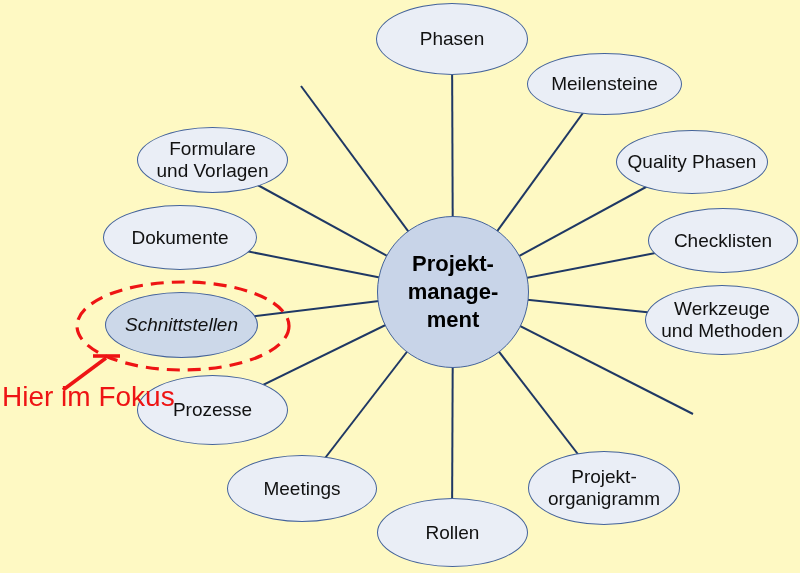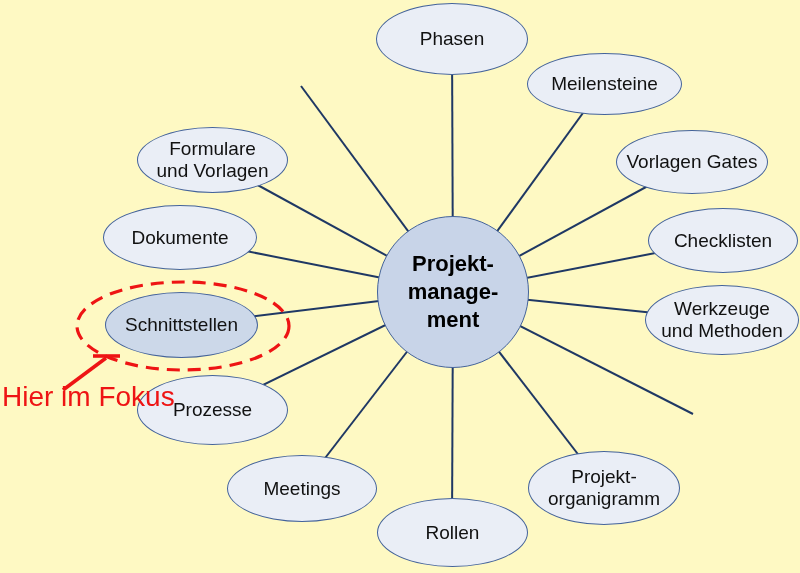--- a/index.html
+++ b/index.html
@@ -24,21 +24,21 @@
     display: flex;
     align-items: center;
     justify-content: center;
     text-align: center;
     color: #111111;
     font-size: 19px;
     line-height: 22px;
     white-space: pre-line;
     box-sizing: border-box;
   }
-  .node.highlight { background: #ccd8e9; }
+  .node.highlight { background: #ccd8e9; font-style: italic; }
 
   #center-node {
     position: absolute;
     z-index: 2;
     left: 377px; top: 216px;
     width: 152px; height: 152px;
     border: 1.4px solid #44639a;
     border-radius: 50%;
     background: #c8d4e8;
     display: flex;
@@ -81,21 +81,21 @@
       <line x1="453" y1="292" x2="212" y2="410"></line>
       <line x1="453" y1="292" x2="182" y2="325"></line>
       <line x1="453" y1="292" x2="180" y2="238"></line>
       <line x1="453" y1="292" x2="212" y2="160"></line>
       <line x1="453" y1="292" x2="301" y2="86"></line>
     </g>
   </svg>
 
   <div class="node" style="left:376px;top:3px;width:152px;height:72px">Phasen</div>
   <div class="node" style="left:527px;top:53px;width:155px;height:62px">Meilensteine</div>
-  <div class="node" style="left:616px;top:130px;width:152px;height:64px">Vorlagen Gates</div>
+  <div class="node" style="left:616px;top:130px;width:152px;height:64px">Quality Phasen</div>
   <div class="node" style="left:648px;top:208px;width:150px;height:65px">Checklisten</div>
   <div class="node" style="left:645px;top:285px;width:154px;height:70px">Werkzeuge
 und Methoden</div>
   <div class="node" style="left:528px;top:451px;width:152px;height:74px">Projekt-
 organigramm</div>
   <div class="node" style="left:227px;top:455px;width:150px;height:67px">Meetings</div>
   <div class="node" style="left:377px;top:498px;width:151px;height:69px">Rollen</div>
   <div class="node" style="left:137px;top:375px;width:151px;height:70px">Prozesse</div>
   <div class="node highlight" style="left:105px;top:292px;width:153px;height:66px">Schnittstellen</div>
   <div class="node" style="left:103px;top:205px;width:154px;height:65px">Dokumente</div>

